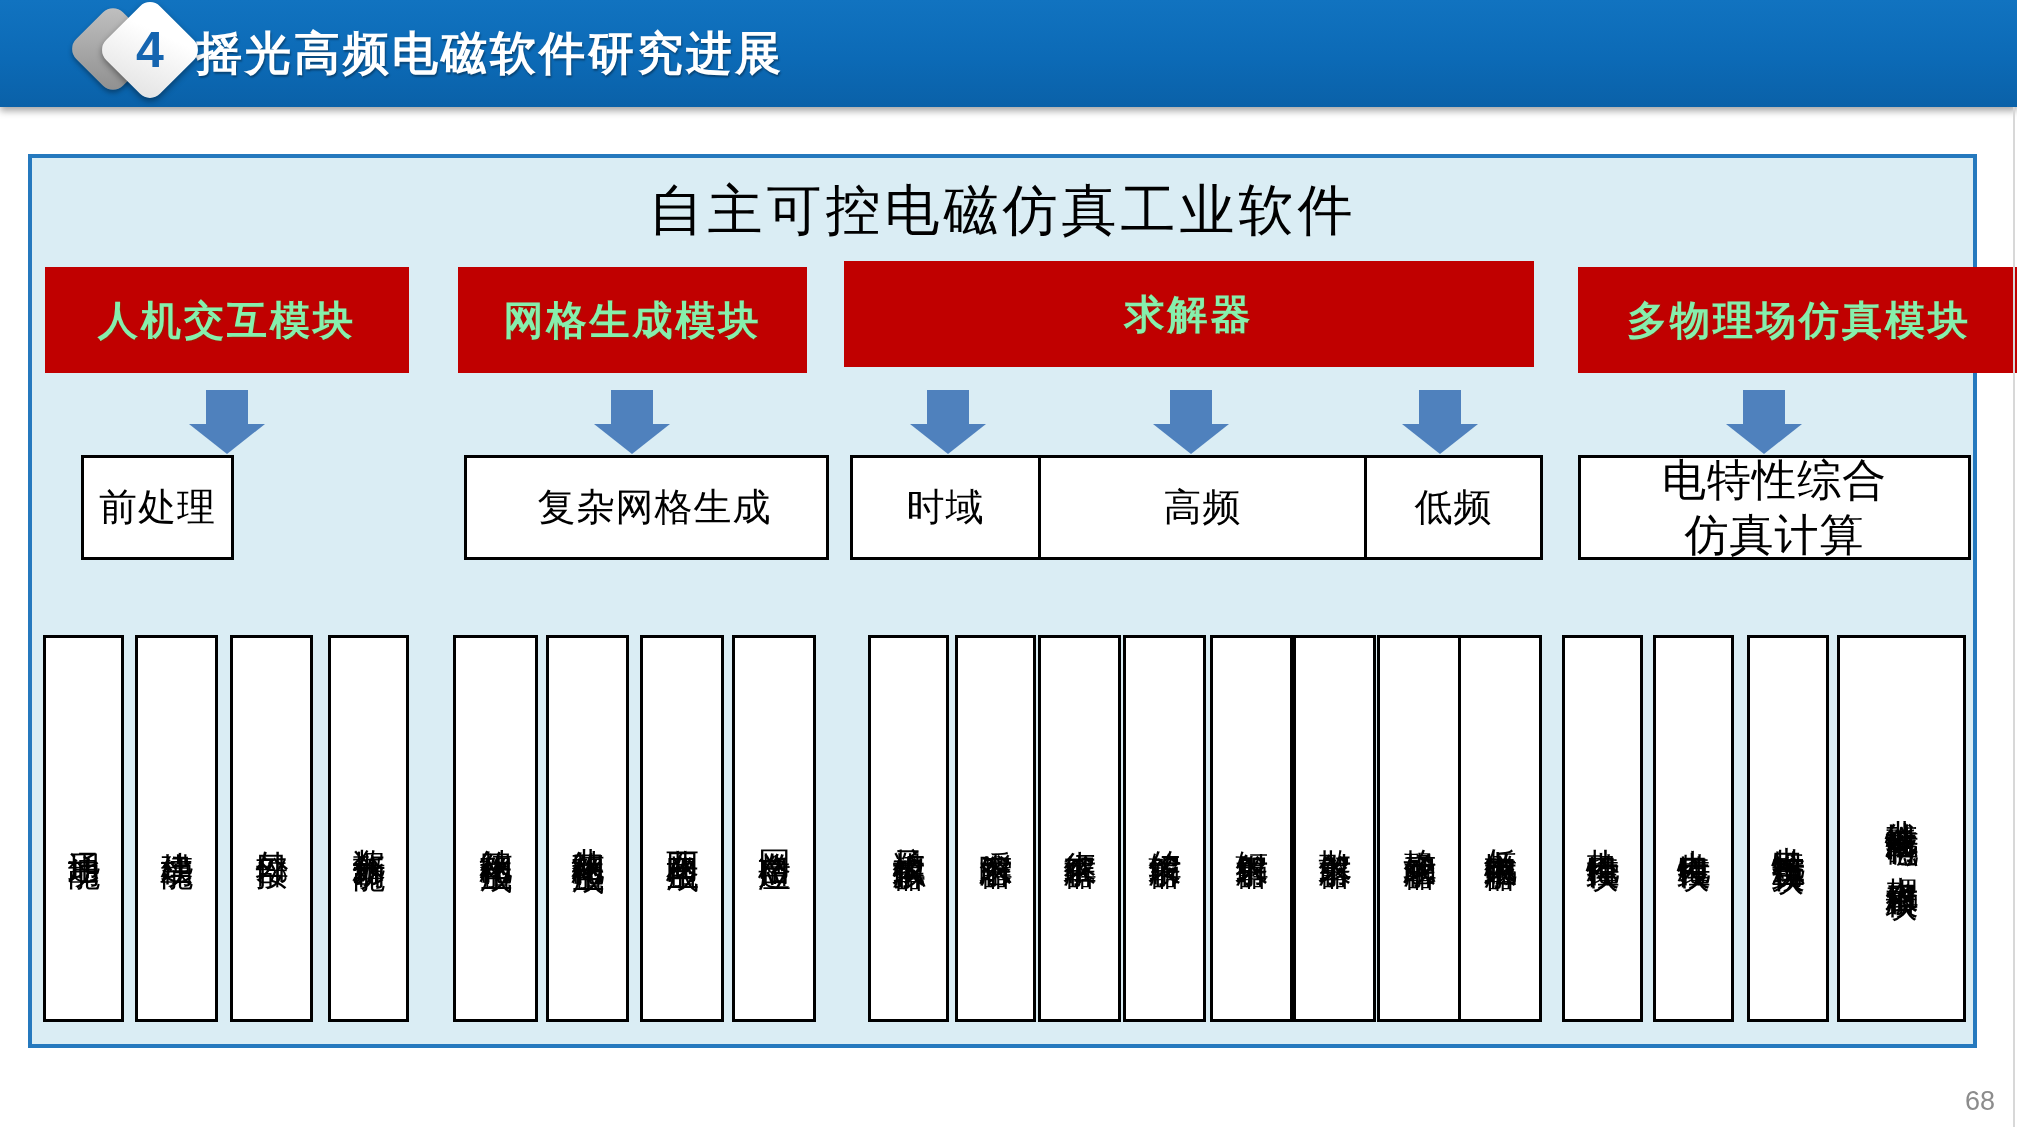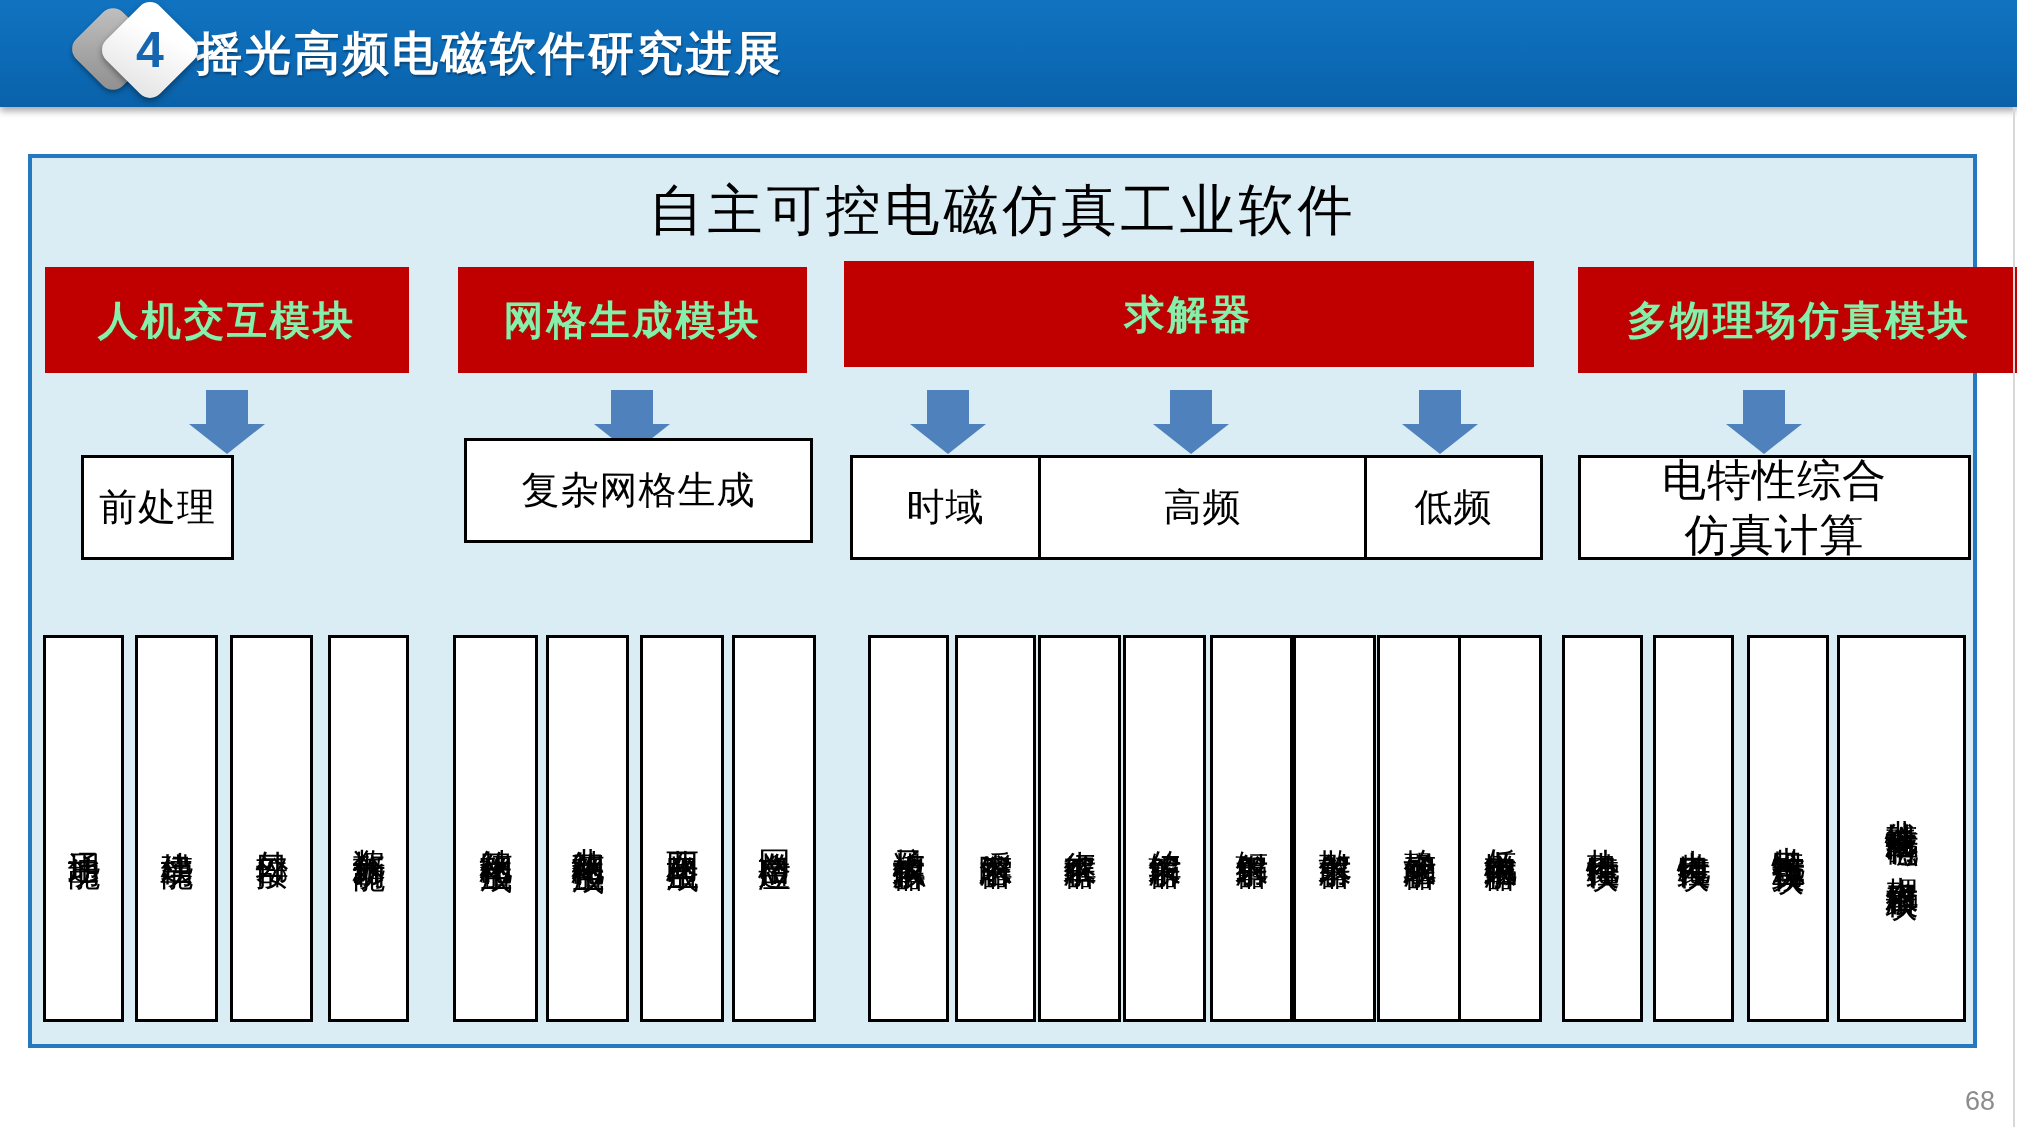--- a/index.html
+++ b/index.html
@@ -131,21 +131,21 @@
         </div>
         <div class="vcol" style="left: 11px; top: 477px; width: 75px;">通用功能</div>
         <div class="vcol" style="left: 103px; top: 477px; width: 77px;">建模功能</div>
         <div class="vcol" style="left: 198px; top: 477px; width: 77px;">外部接口</div>
         <div class="vcol" style="left: 296px; top: 477px; width: 75px;">数据分析功能</div>
         <div class="redbox" style="left: 426px; top: 109px; width: 349px;">网格生成模块</div>
         <div class="arrow" style="left: 562px; top: 232px;">
           <div class="stem"></div>
           <div class="head"></div>
         </div>
-        <div class="white-group" style="left: 432px; top: 280px;">
+        <div class="white-group" style="left: 432px; top: 297px; padding-left: 16px;">
           <div class="white-cell" style="width: 343px;">复杂网格生成</div>
         </div>
         <div class="vcol" style="left: 421px; top: 477px; width: 79px;">结构化网格生成</div>
         <div class="vcol" style="left: 514px; top: 477px; width: 77px;">非结构化网格生成</div>
         <div class="vcol" style="left: 608px; top: 477px; width: 78px;">曲面网格生成</div>
         <div class="vcol" style="left: 700px; top: 477px; width: 78px;">网格自适应</div>
         <div class="redbox" style="left: 804px; top: 103px; width: 690px; margin-left: 8px;">求解器</div>
         <div class="arrow" style="left: 878px; top: 232px;">
           <div class="stem"></div>
           <div class="head"></div>

